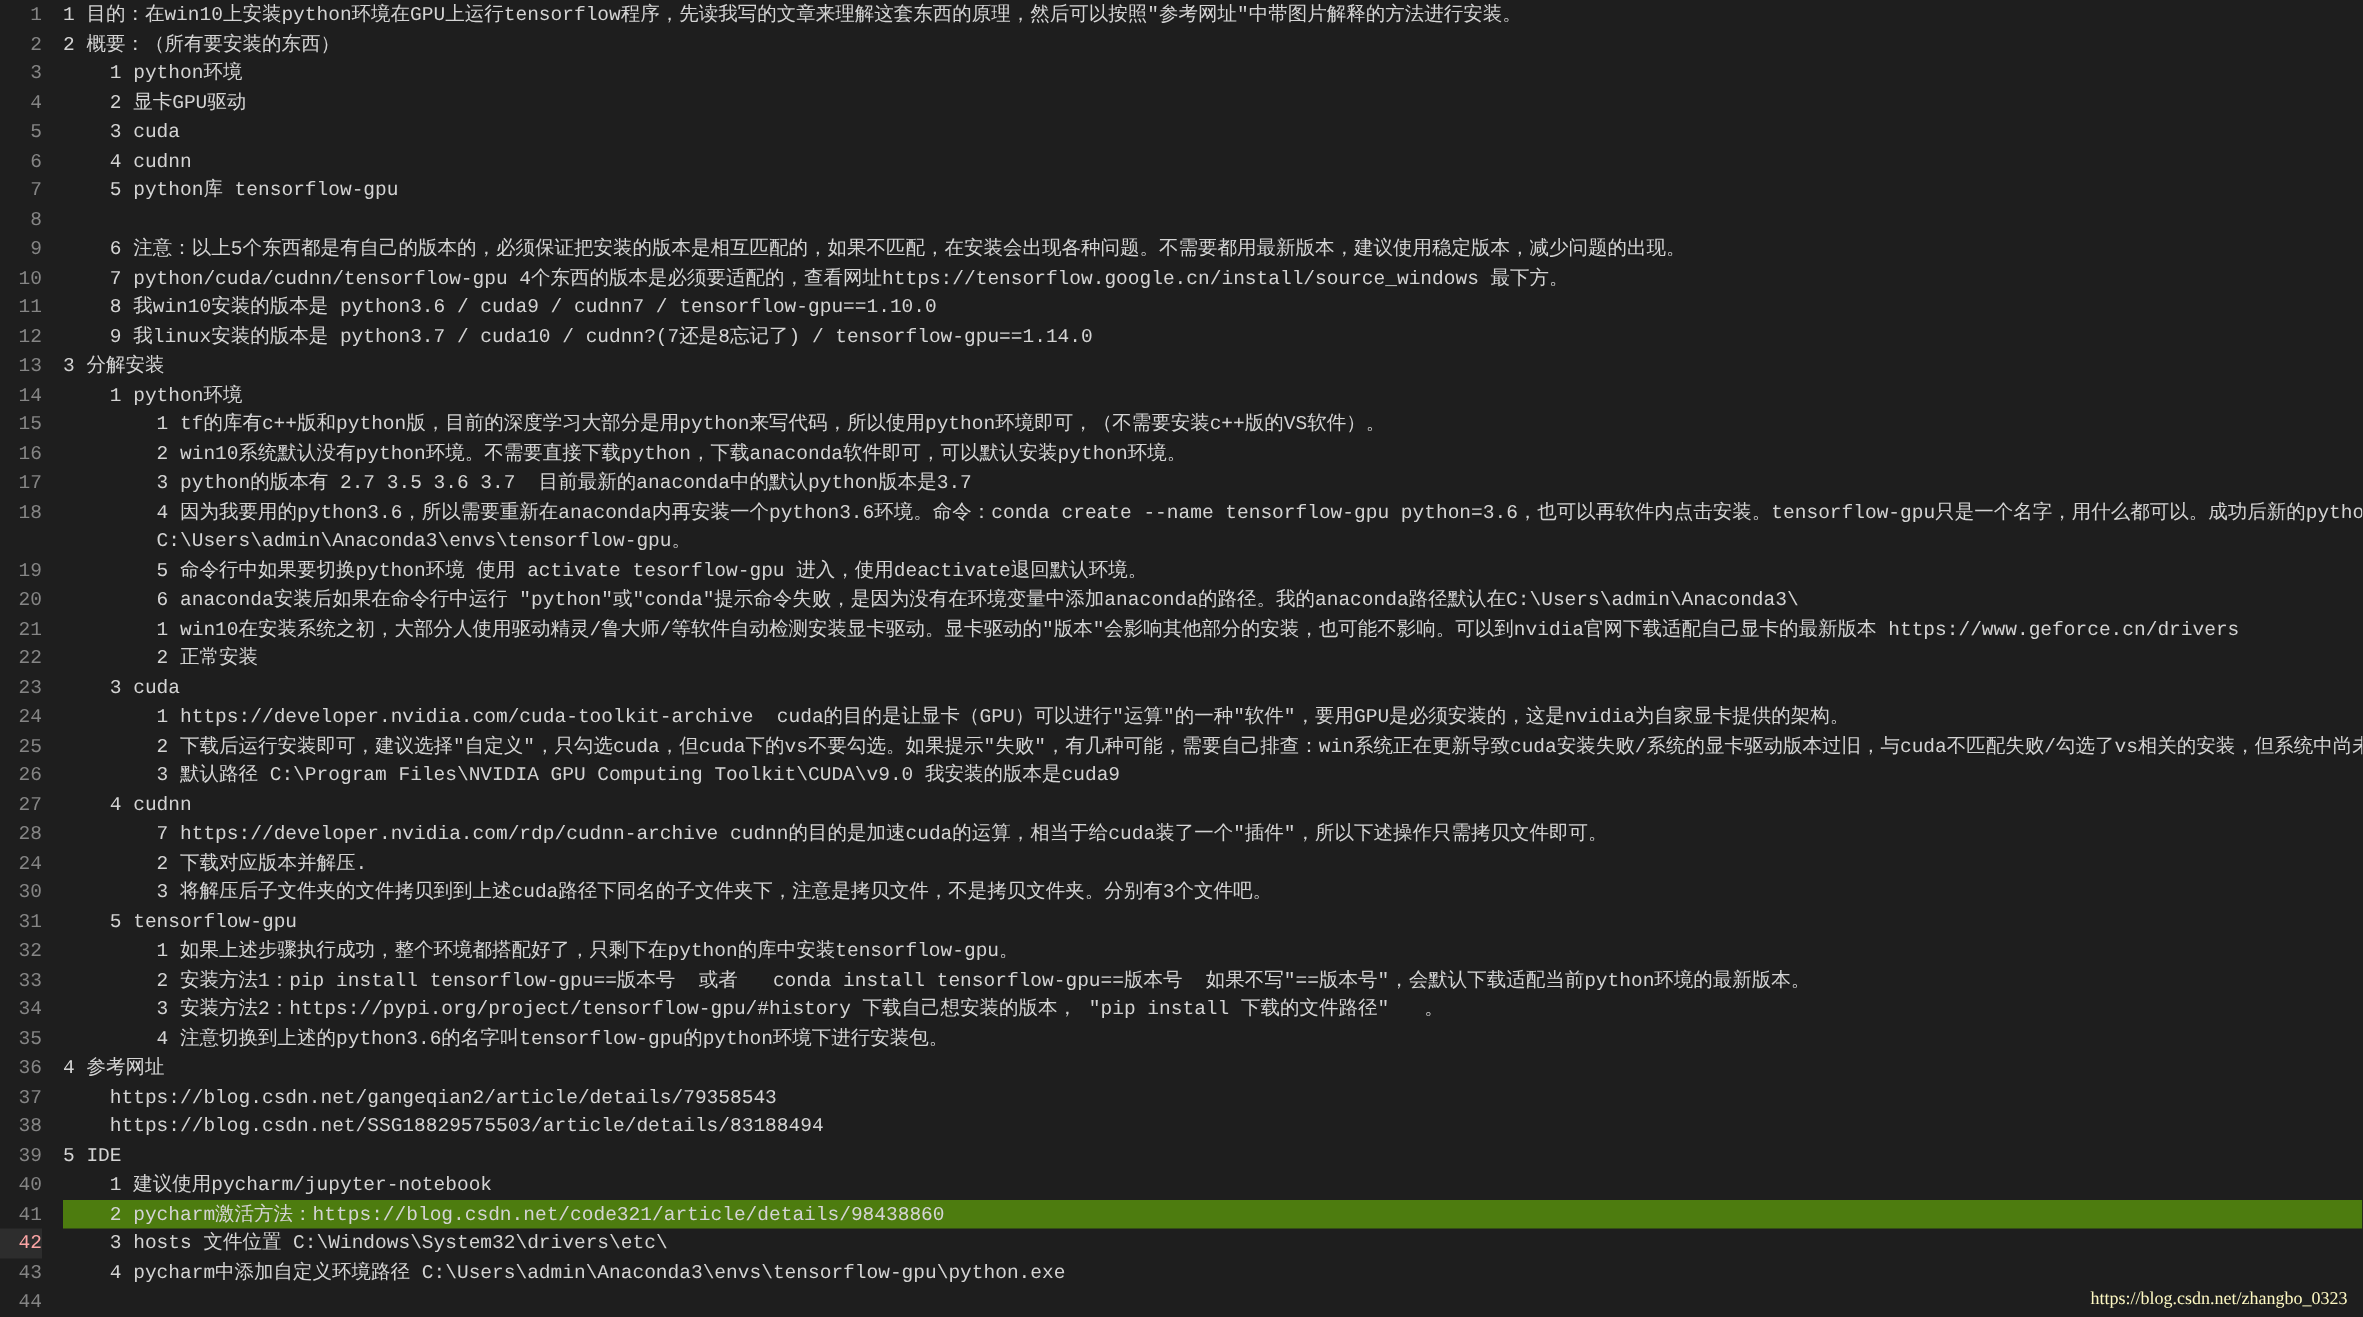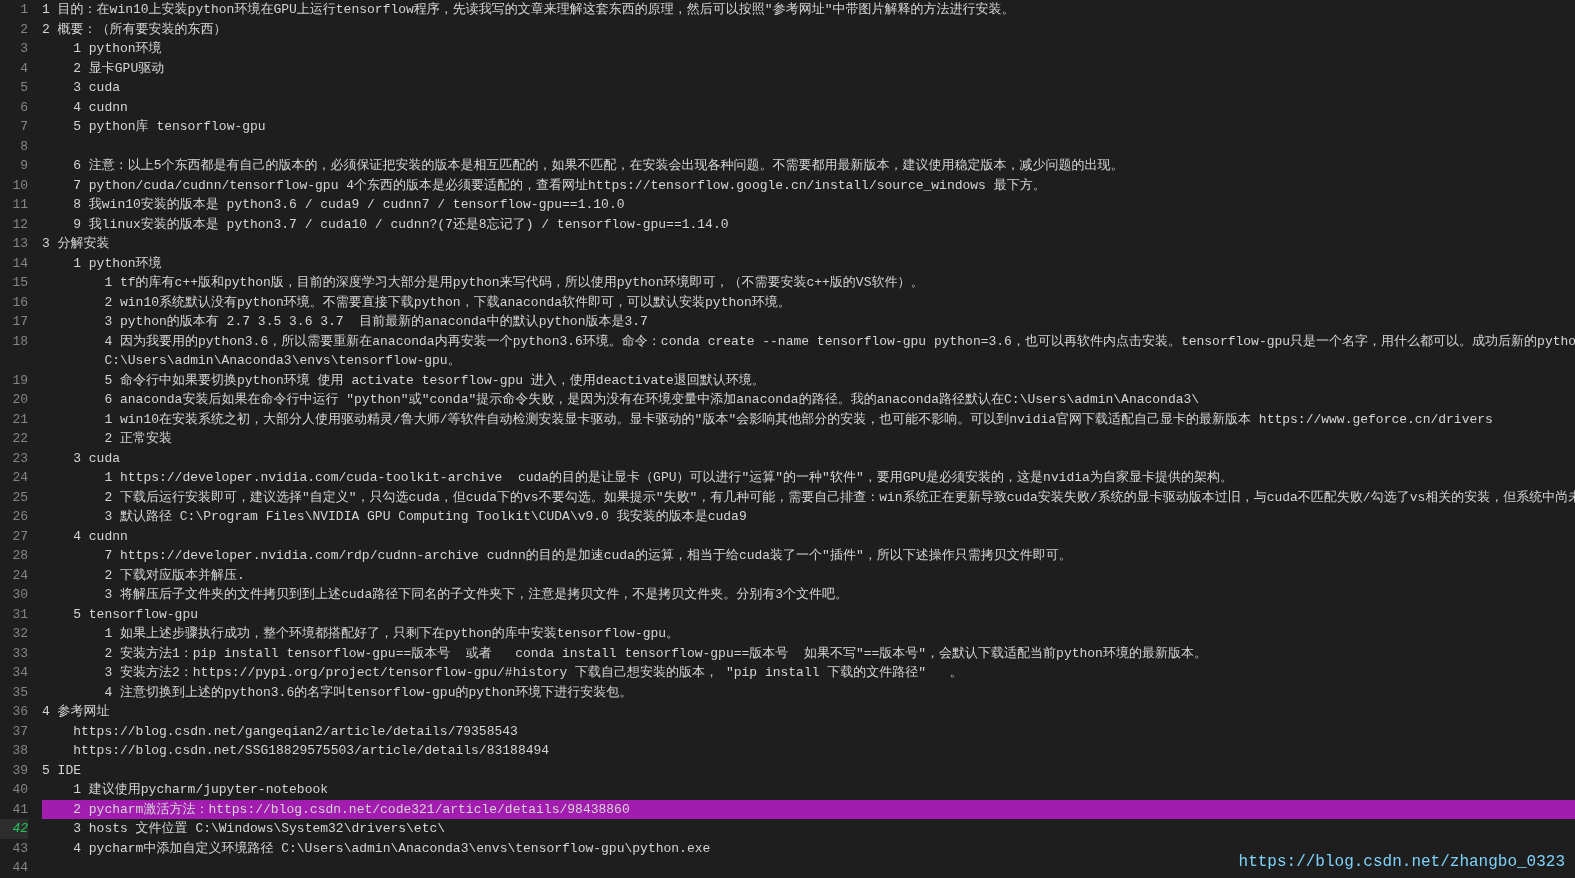--- a/index.html
+++ b/index.html
@@ -30,44 +30,43 @@
       padding-right: 10px;
       user-select: none;
       min-width: 38px;
     }
     .gutter .line-num {
       height: 19.5px;
       line-height: 19.5px;
     }
     .gutter .line-num.highlighted {
       background-color: #2d2d2d;
-      color: #22c55e;
-      font-style: italic;
+      color: #fca5a5;
     }
     .code-area {
       flex: 1;
       padding-left: 4px;
       overflow: hidden;
     }
     .code-line {
       height: 19.5px;
       line-height: 19.5px;
       white-space: pre;
       color: #d4d4d4;
     }
     .code-line.highlighted {
-      background-color: #a21caf;
+      background-color: #4d7c0f;
     }
     .watermark {
       position: absolute;
       bottom: 4px;
       right: 10px;
-      color: #7dd3fc;
-      font-size: 16px;
-      font-family: Liberation Mono, monospace;
+      color: #fef9c3;
+      font-size: 12px;
+      font-family: Liberation Serif, serif;
     }
   </style>
 </head>
 <body>
 
 <div class="editor-container">
   <div class="gutter" id="gutter">
       <div class="line-num">1</div>
       <div class="line-num">2</div>
       <div class="line-num">3</div>

